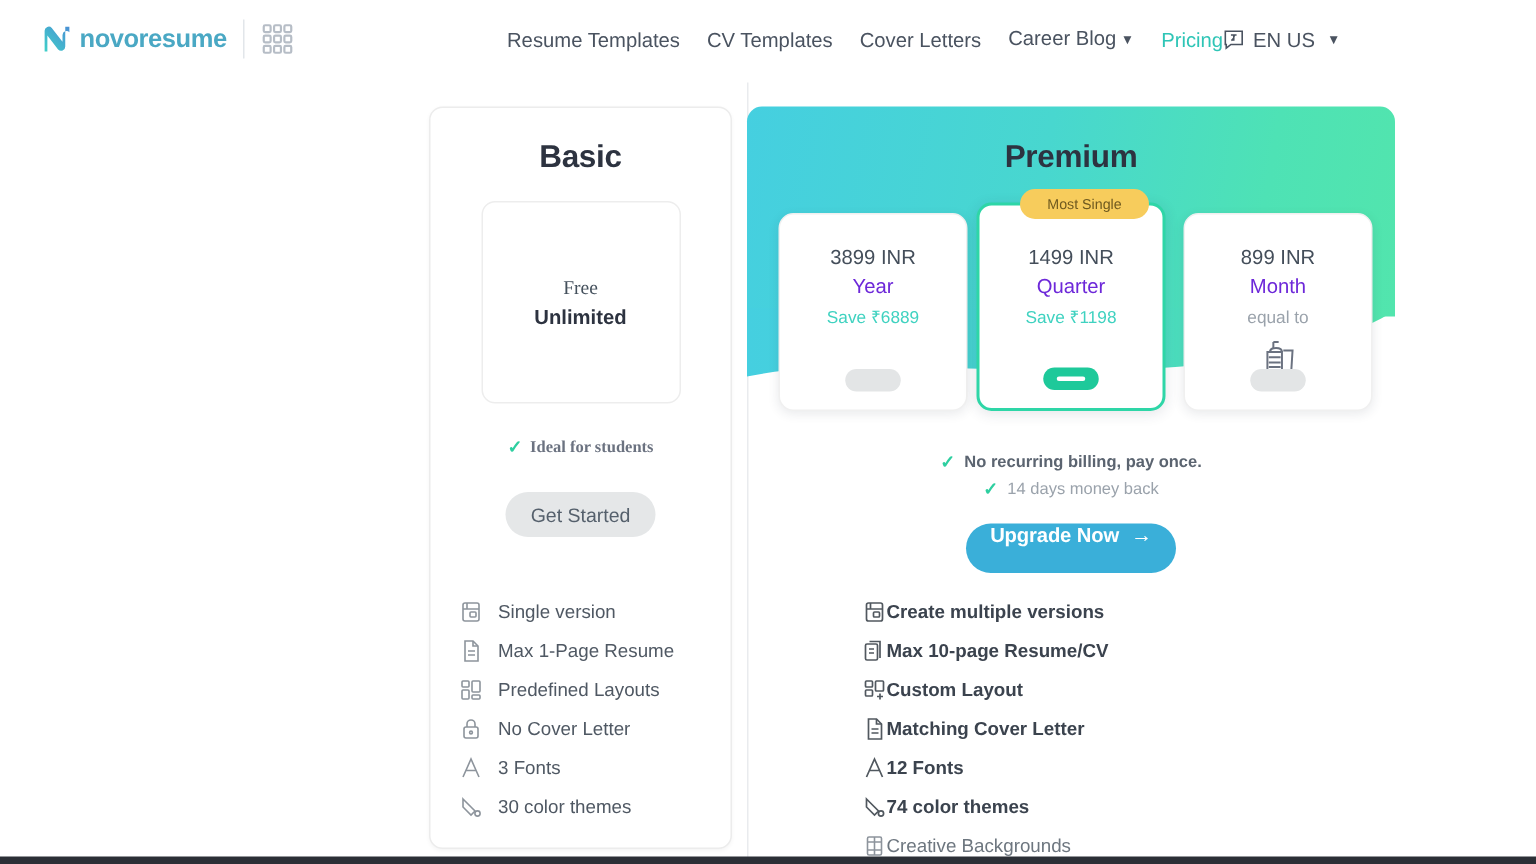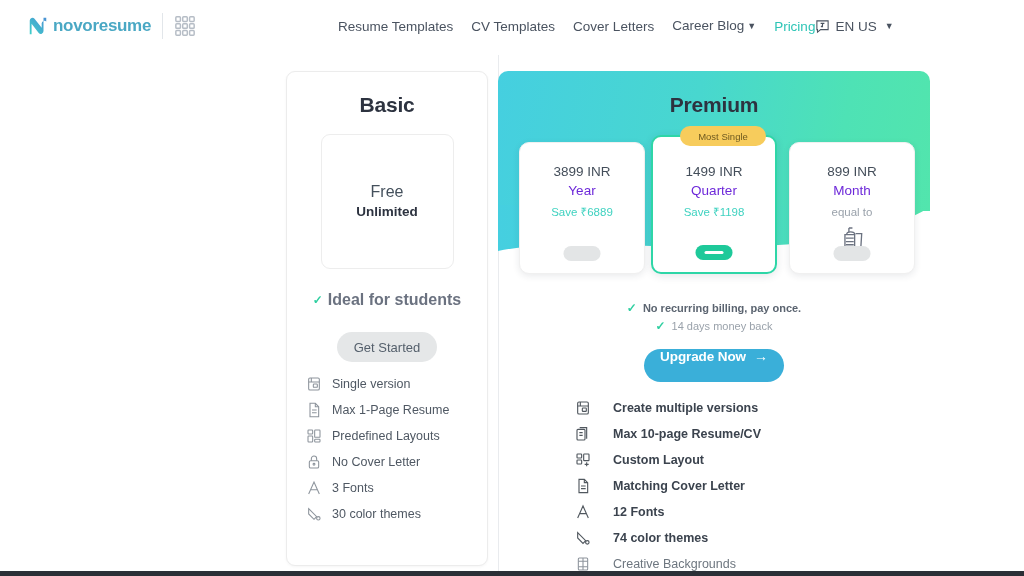--- a/index.html
+++ b/index.html
@@ -47,38 +47,38 @@
   }
   .basic-title {
     text-align:center; margin-top:21px; font-size:21px; font-weight:700;
     color:#2d3340; letter-spacing:-0.2px;
   }
   .price-box {
     margin:17px auto 0; width:133px; height:135px;
     border:1px solid #ededed; border-radius:9px;
     display:flex; flex-direction:column; align-items:center; justify-content:center;
   }
-  .price-free { font-size:16px; color:#44505c; line-height:20px; }
+  .price-free { font-size:13px; color:#44505c; line-height:20px;font-family:Liberation Serif, serif; }
   .price-unl { font-size:13.5px; font-weight:700; color:#2d3340; line-height:20px; }
 
   .ideal-row {
     display:flex; align-items:center; justify-content:center; gap:5px;
     margin-top:22px;
   }
   .tick { color:#2ecfa0; font-size:12px; font-weight:700; }
-  .ideal-text { font-size:16px; font-weight:700; color:#6b7280; }
+  .ideal-text { font-size:11px; font-weight:700; color:#6b7280;font-family:Liberation Serif, serif; }
 
   .get-started {
     display:block; margin:23px auto 0; width:100px; height:30px;
     background:#e5e7e8; border:none; border-radius:15px;
     font-family:"Liberation Sans", sans-serif;
     font-size:13px; color:#55606c; cursor:pointer;
   }
 
-  .feat-list { margin-top:9px; padding-left:19px; }
+  .feat-list { margin-top:37px; padding-left:19px; }
   .feat {
     display:flex; align-items:center; gap:10px; height:26px; margin-bottom:0;
   }
   .feat + .feat { margin-top:0; }
   .feat-ico { width:16px; height:16px; flex:0 0 16px; display:block; }
   .feat-label { font-size:12.5px; color:#4f5863; white-space:nowrap; }
 
   
   .premium-col { position:absolute; left:498px; top:55px; width:526px; height:521px; }
 
@@ -136,21 +136,21 @@
     position:absolute; left:146px; top:294px; width:140px; height:33px;
     background:#3aafd9; border:none; border-radius:17px;
     color:#fff; font-size:13.5px; font-weight:700;
     font-family:"Liberation Sans", sans-serif;
     display:flex; justify-content:center; gap:8px;
     cursor:pointer; letter-spacing:-0.1px;
   }
   .arrow { font-size:14px; line-height:1; }
 
   .prem-feat-list { position:absolute; left:77px; top:340px; }
-  .prem-feat { display:flex; align-items:center; gap:22px; height:26px; }
+  .prem-feat { display:flex; align-items:center; gap:0; height:26px; }
   .prem-feat .feat-label { font-weight:700; color:#3b434e; font-size:12.5px; }
   .prem-feat.muted .feat-label { font-weight:400; color:#6d767f; }
 
   .bottom-strip { position:absolute; left:0; bottom:0; width:1024px; height:5px; background:#2b2f36; }
 </style>
 </head>
 <body>
 
 <div id="root">
 

